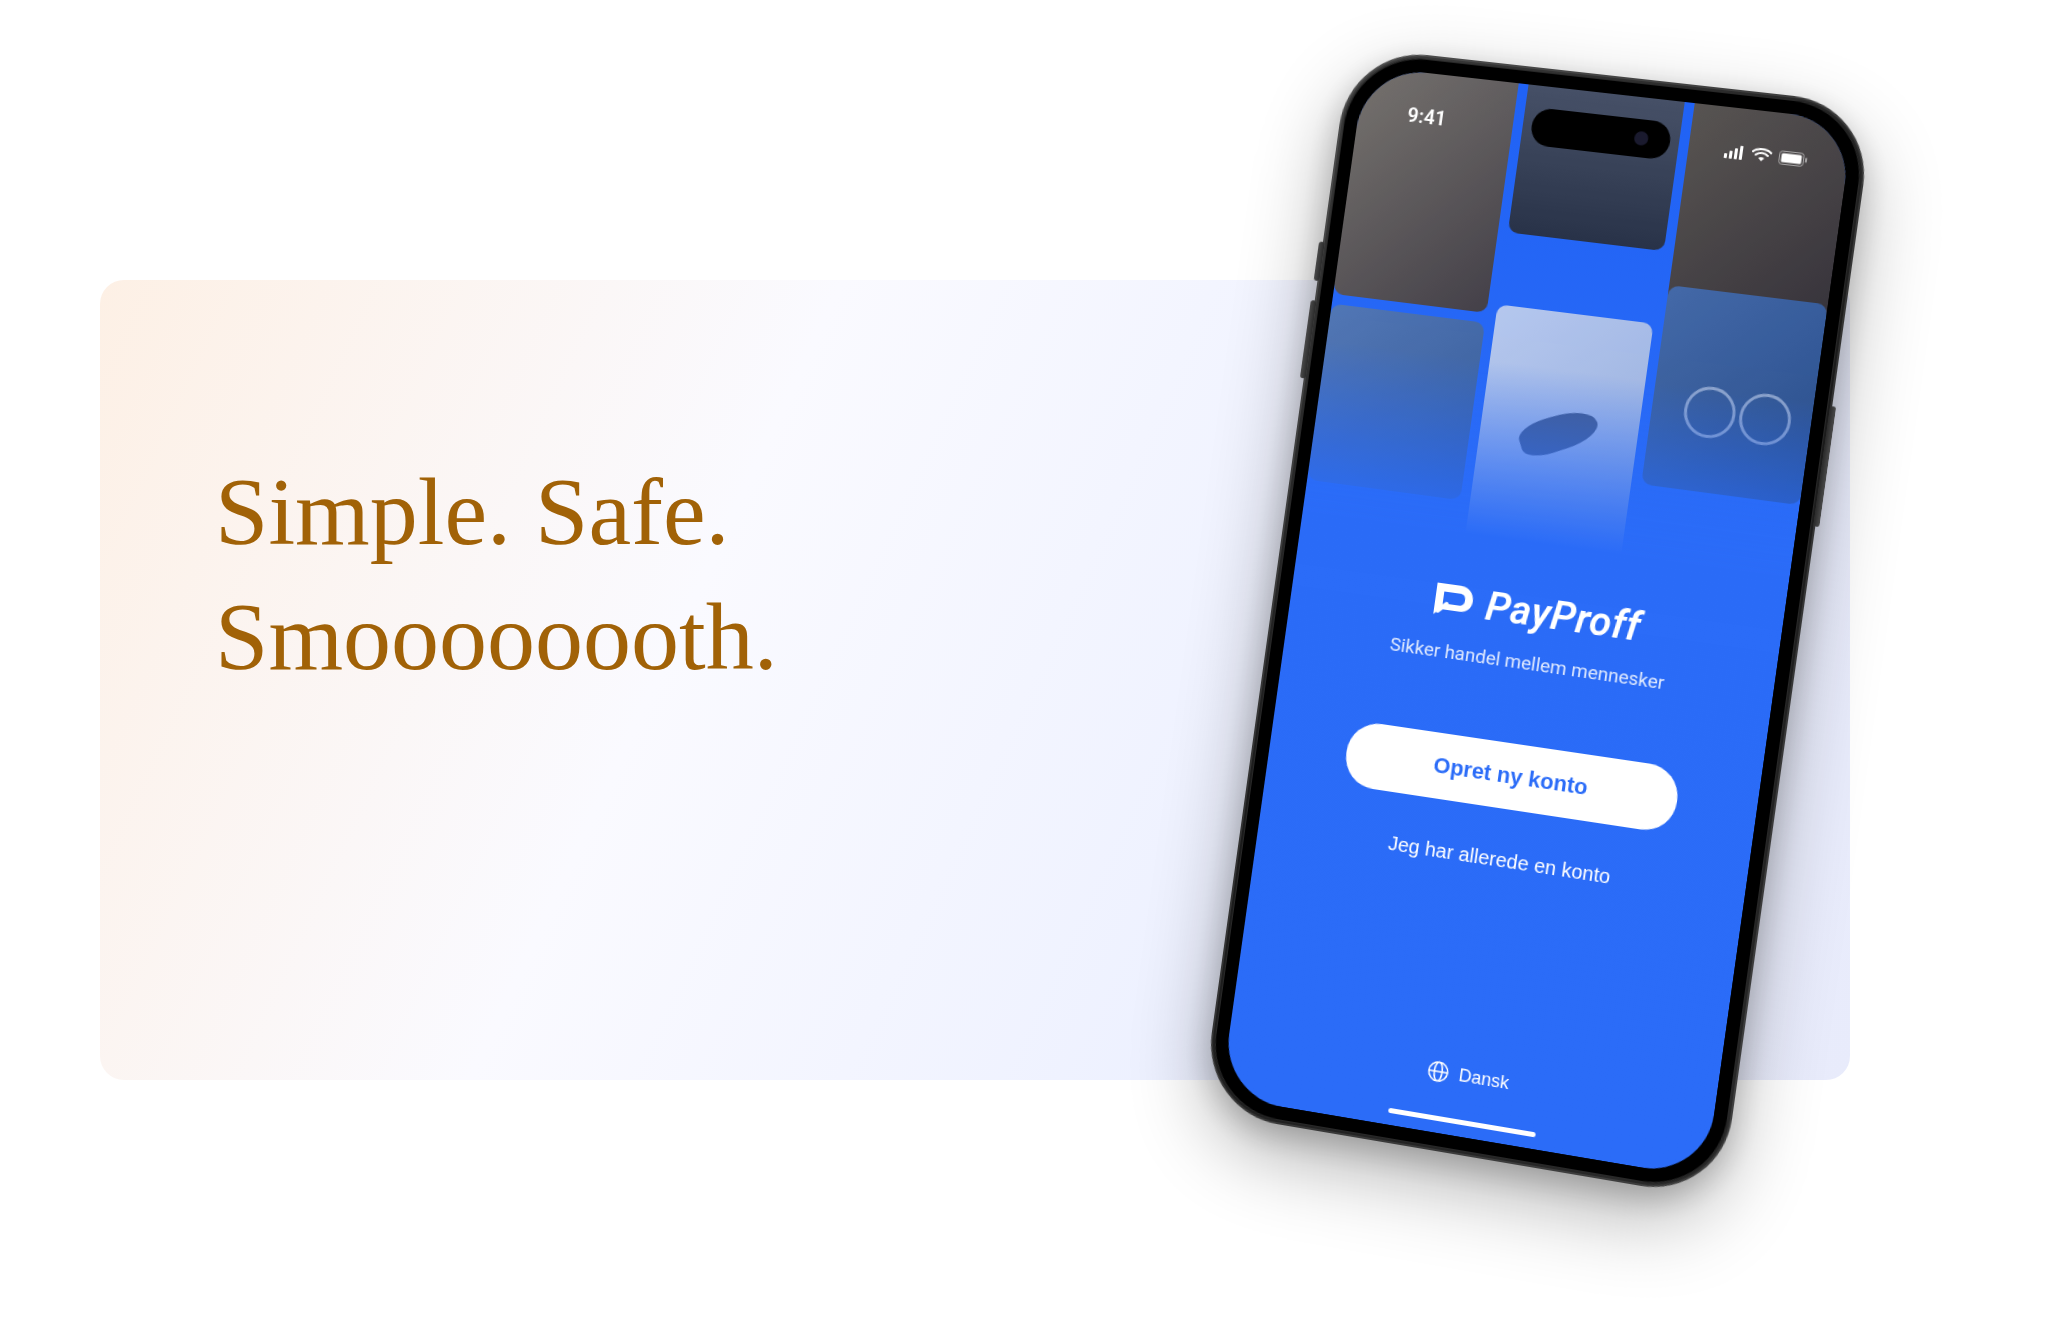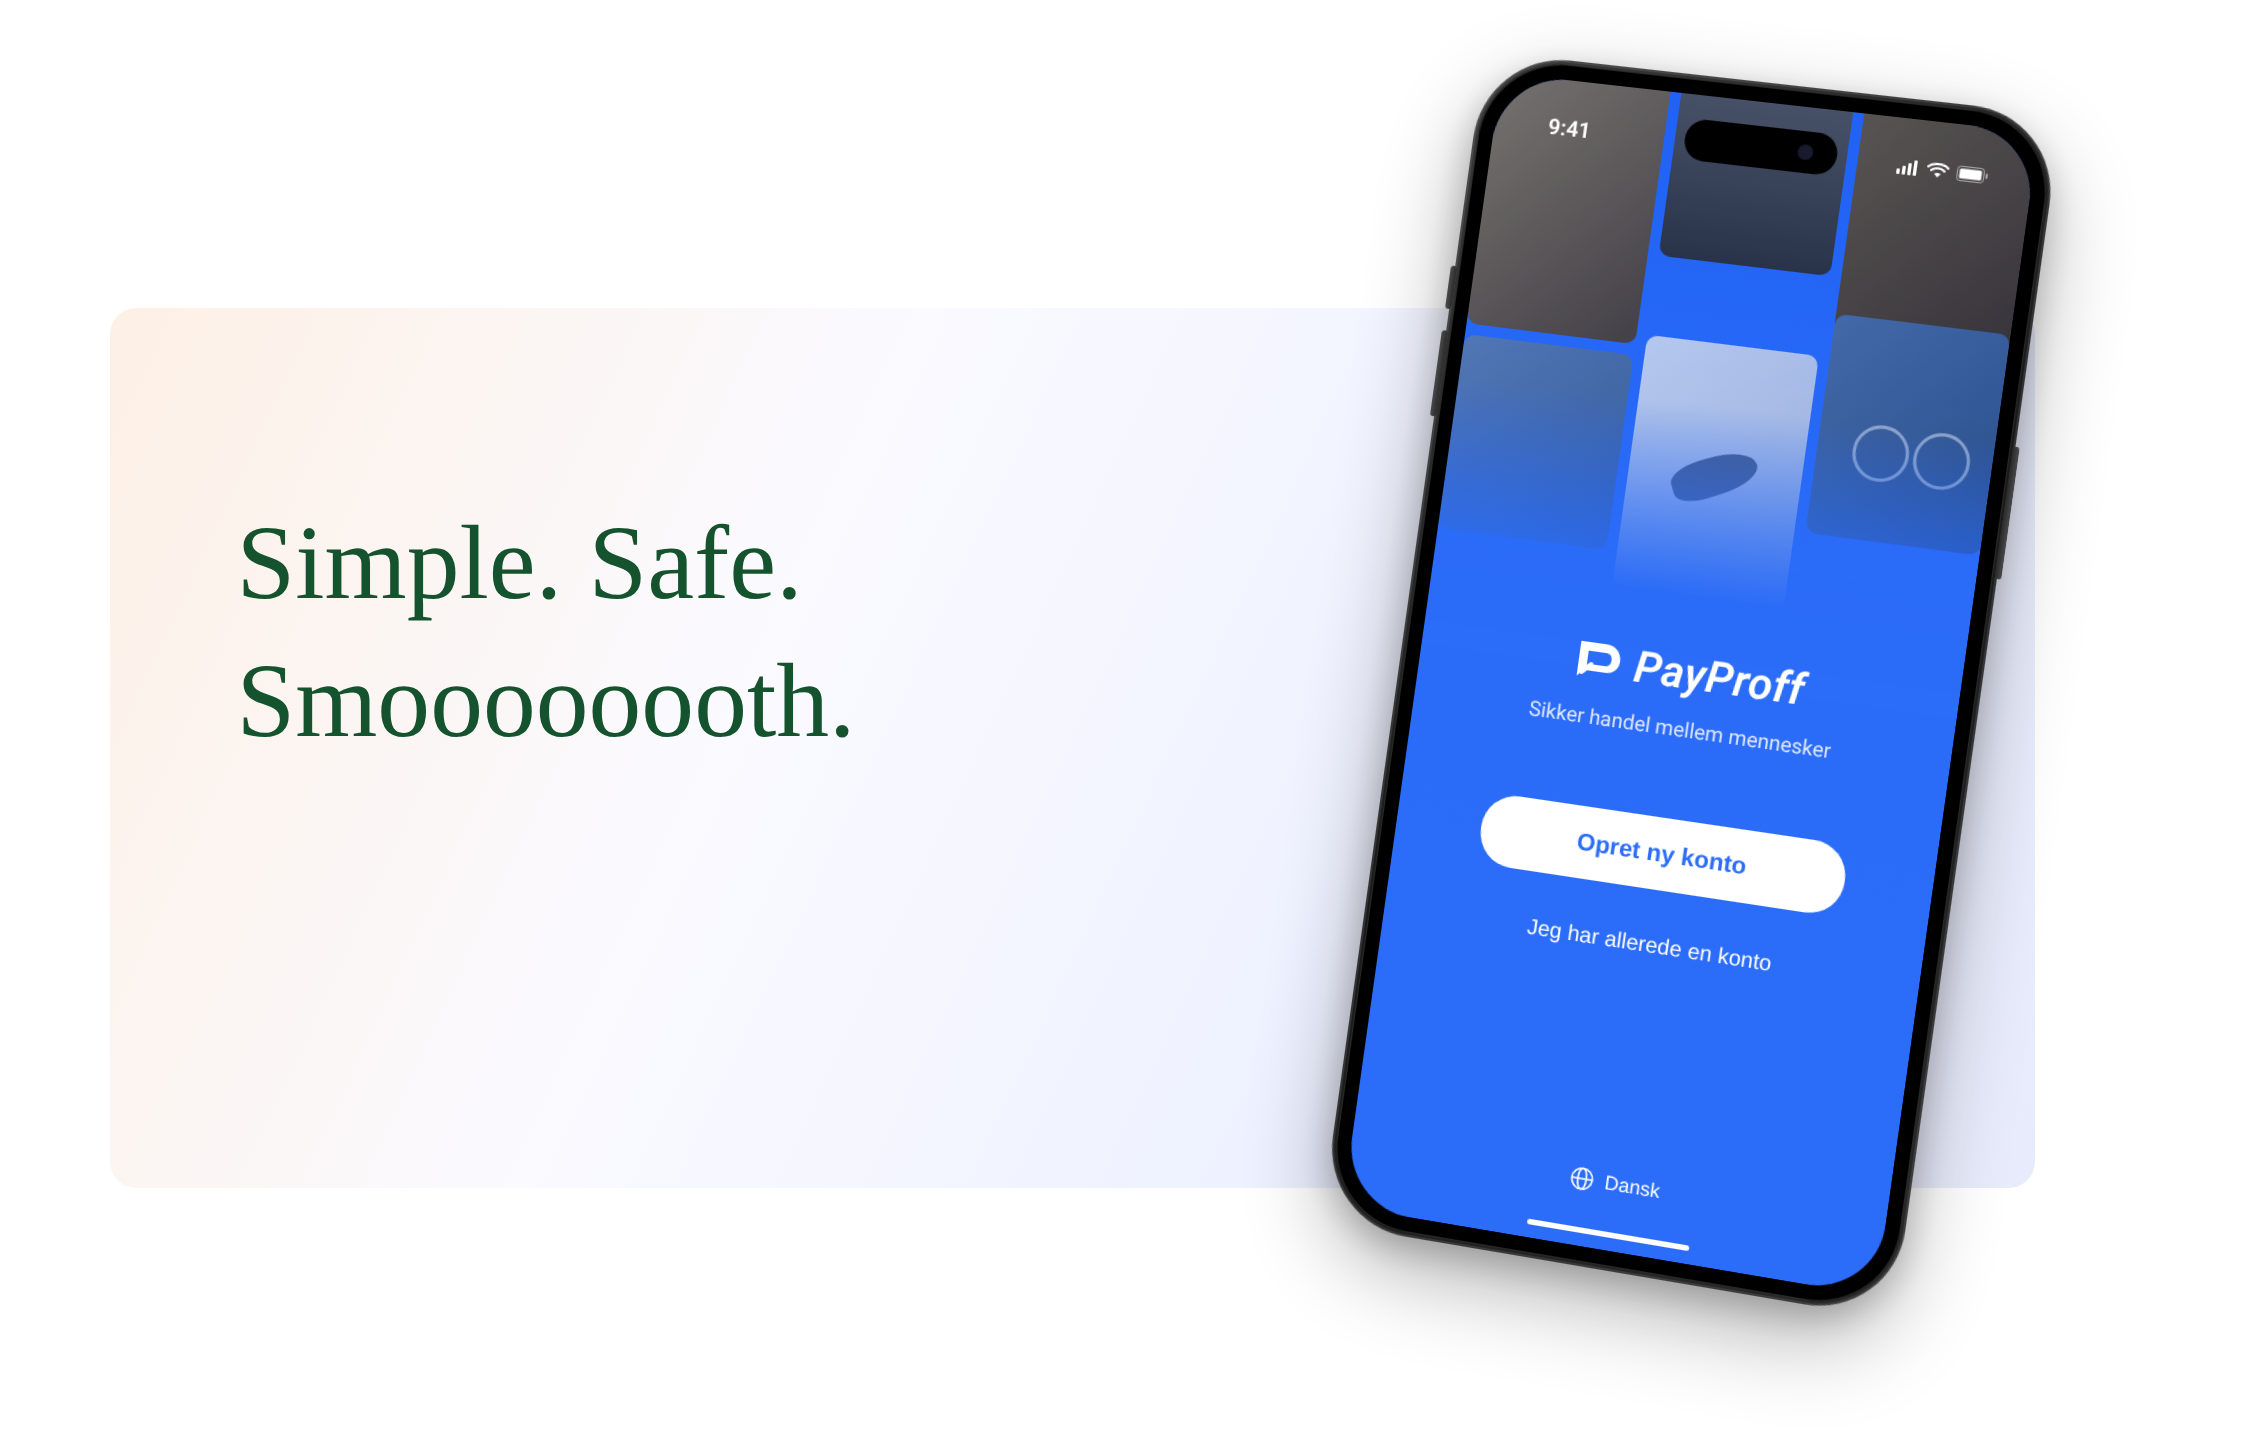--- a/index.html
+++ b/index.html
@@ -34,21 +34,21 @@
     }
 
     .headline {
       position: absolute;
       left: 215px;
       top: 450px;
       font-family: Georgia, "Times New Roman", serif;
       font-size: 96px;
       line-height: 1.3;
       font-weight: 400;
-      color: #14532d;
+      color: #a16207;
       max-width: 750px;
     }
 
     .phone-wrapper {
       position: absolute;
       right: 250px;
       top: 70px;
       transform: rotate(8deg);
       perspective: 2000px;
     }

